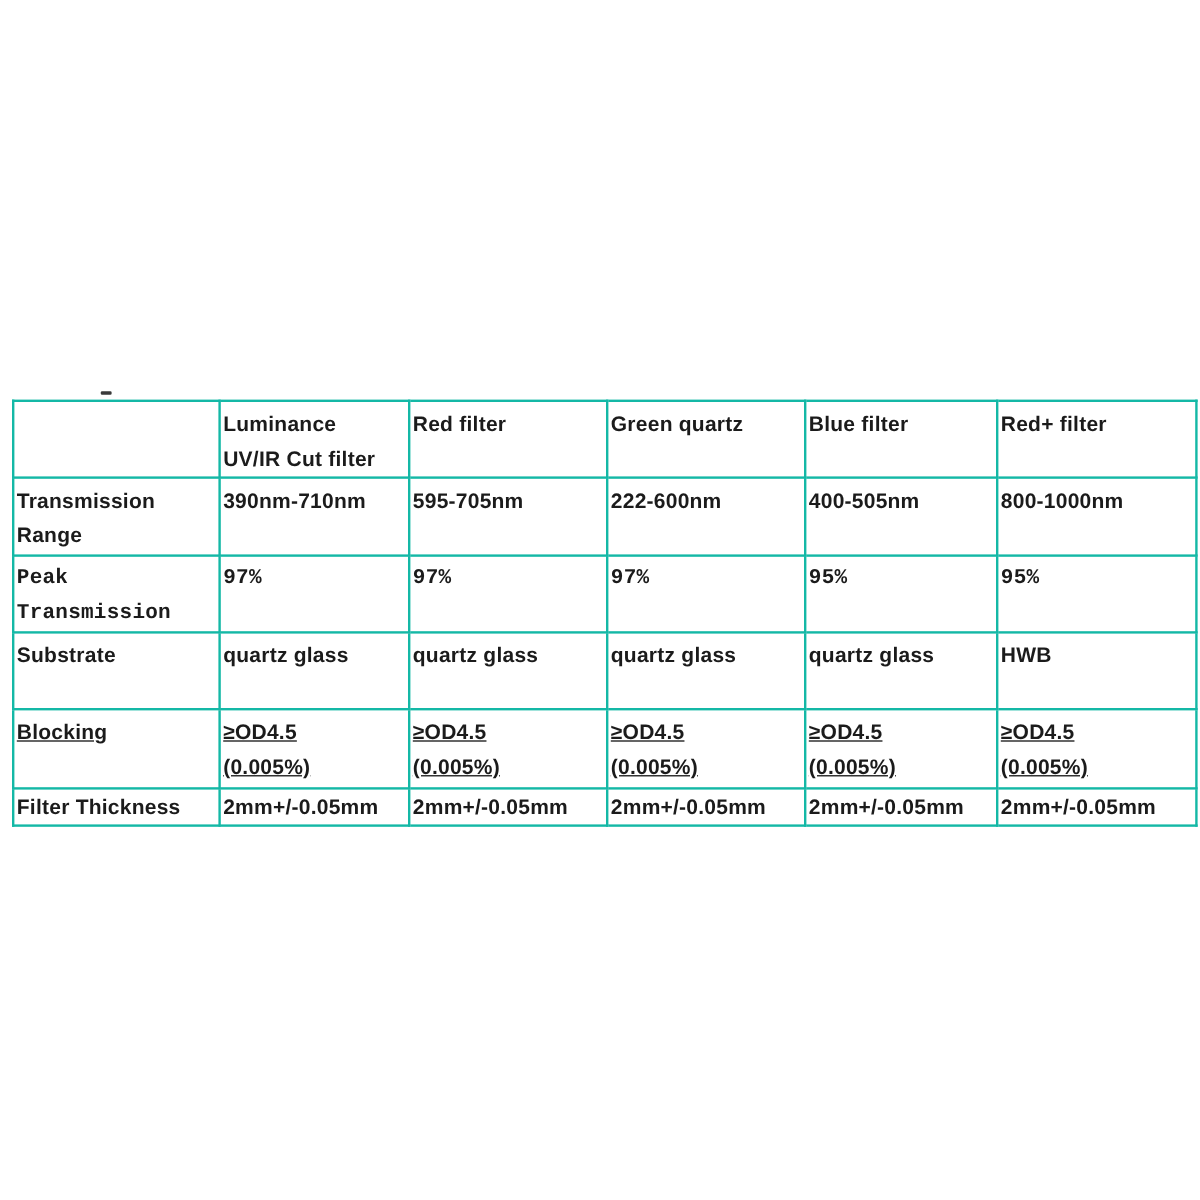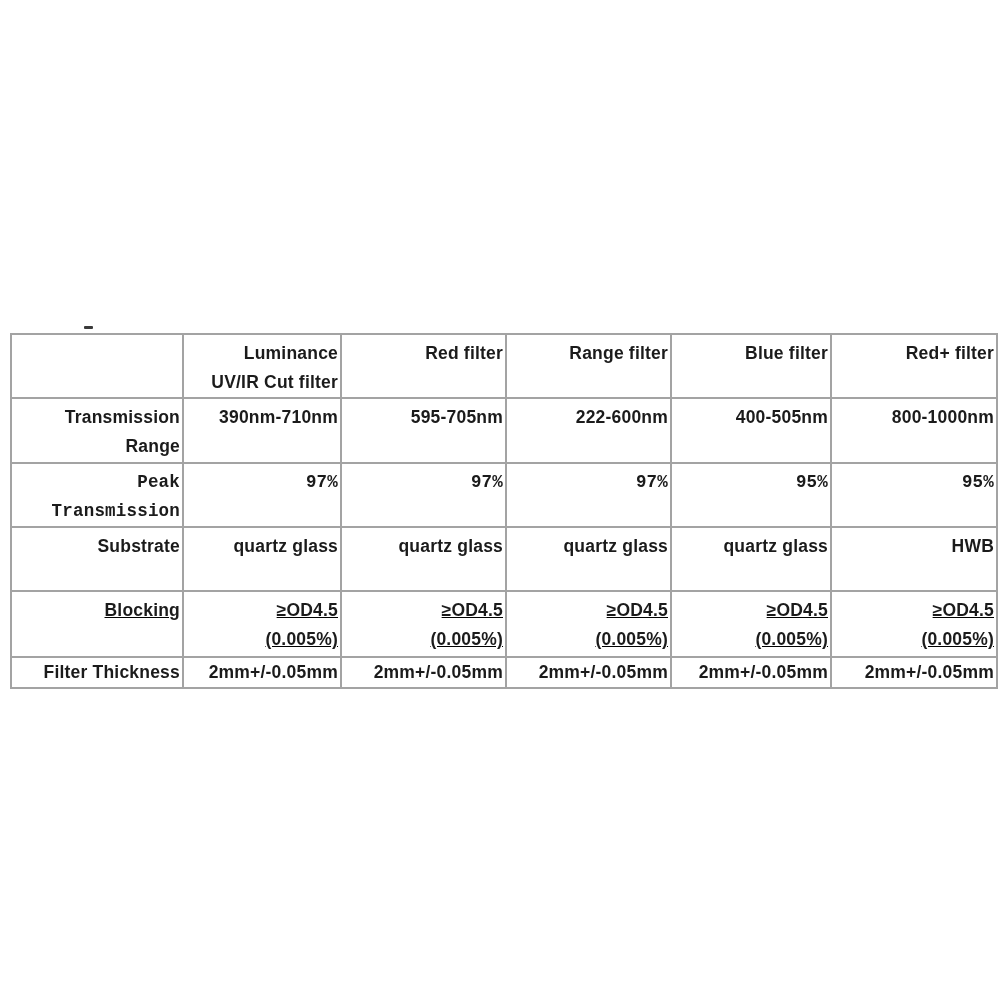--- a/index.html
+++ b/index.html
@@ -25,22 +25,22 @@
     border-radius: 1px;
   }
   table.spec-table {
     position: absolute;
     left: 10px;
     top: 333px;
     border-collapse: collapse;
     table-layout: fixed;
   }
   .spec-table td {
-    border: 2px solid #a3a3a3;
-    text-align: right;
+    border: 2px solid #14b8a6;
+    text-align: left;
     vertical-align: top;
     font-weight: bold;
     font-size: 17.5px;
     color: #1b1b1b;
     line-height: 29px;
     padding: 4px 2px 0 2px;
     letter-spacing: 0.2px;
     overflow: hidden;
   }
   tr.r-header  { height: 61px; }
@@ -73,21 +73,21 @@
         <tr class="r-header">
       <td></td>
       <td>
         <div class="cell-line">Luminance</div>
         <div class="cell-line">UV/IR Cut filter</div>
       </td>
       <td>
         <div class="cell-line">Red filter</div>
       </td>
       <td>
-        <div class="cell-line">Range filter</div>
+        <div class="cell-line">Green quartz</div>
       </td>
       <td>
         <div class="cell-line">Blue filter</div>
       </td>
       <td>
         <div class="cell-line">Red+ filter</div>
       </td>
     </tr>
 
     <tr class="r-trans">

